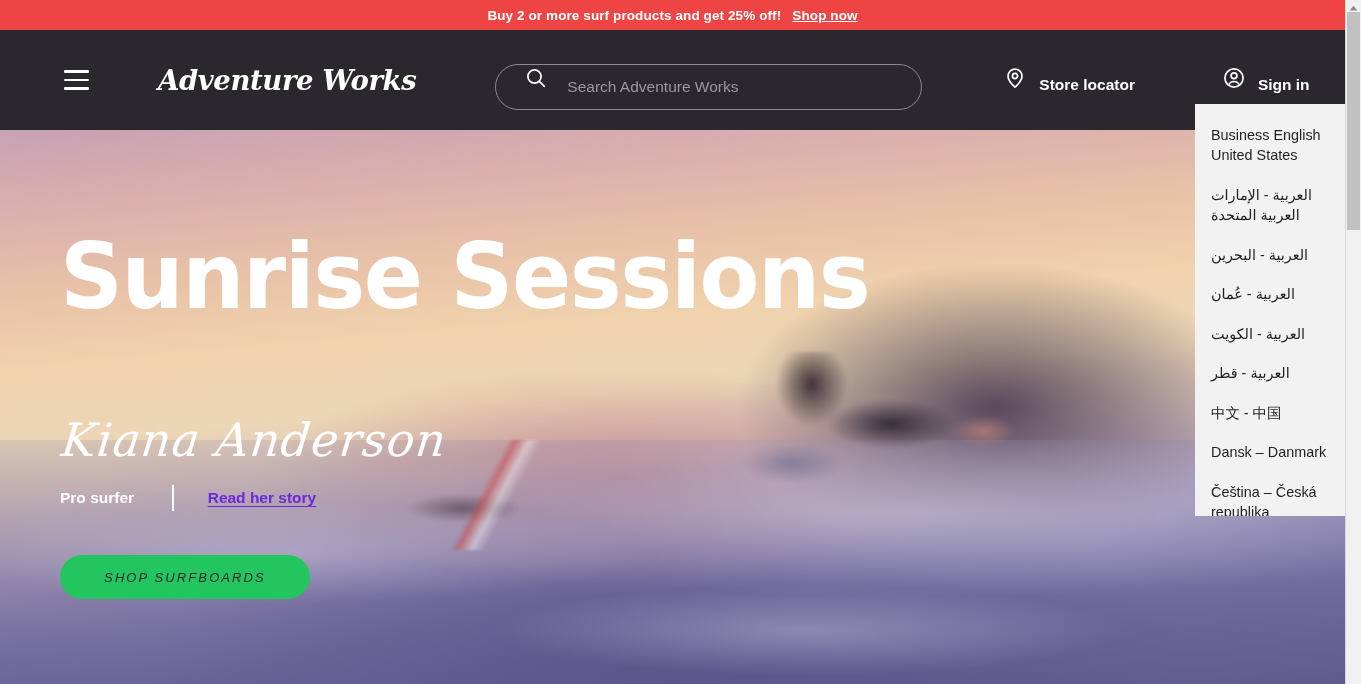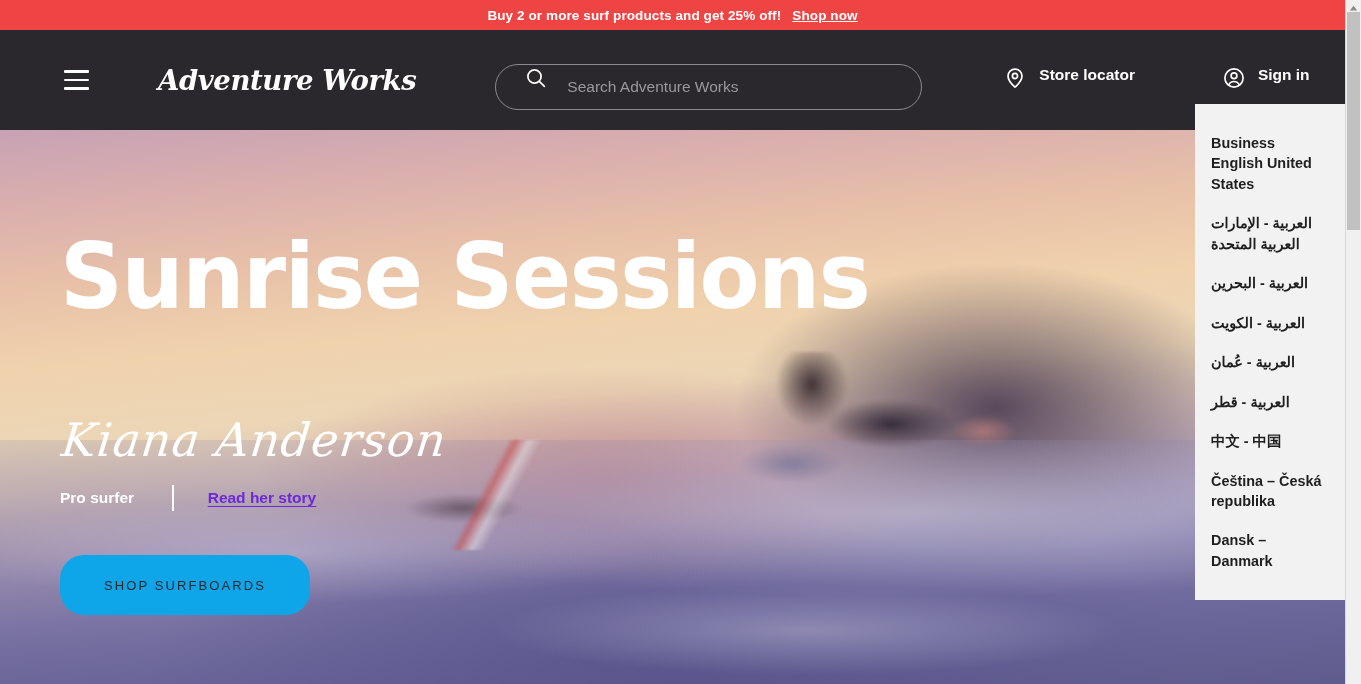--- a/index.html
+++ b/index.html
@@ -115,21 +115,21 @@
     border: none;
     outline: none;
     color: #e9e9ea;
     font-size: 15.5px;
     font-family: "Liberation Sans", sans-serif;
   }
   #search-input::placeholder { color: #9b989d; }
 
   .nav-item {
     display: flex;
-    align-items: flex-start;
+    align-items: flex-end;
     gap: 12px;
     color: #ffffff;
     font-size: 15.5px;
     font-weight: 700;
     white-space: nowrap;
     cursor: pointer;
     flex: none;
   }
   #nav-store-locator { margin-left: 41px; }
   #nav-sign-in { margin-left: 47px; }
@@ -288,46 +288,46 @@
     color: #6d28d9;
     text-decoration: underline;
     text-underline-offset: 3px;
     cursor: pointer;
     font-weight: 700;
   }
   #hero-cta {
     position: absolute;
     left: 0; top: 425px;
     width: 250px;
-    height: 60px;
-    background: #0ea5e9;
+    height: 44px;
+    background: #22c55e;
     border: none;
     border-radius: 24px;
     color: #2B282D;
     font-family: "Liberation Sans", sans-serif;
     font-size: 13px;
     font-weight: 400;
     letter-spacing: 2.1px;
     cursor: pointer;
     display: flex;
     align-items: center;
     justify-content: center;
+    font-style: italic;
   }
 
   
   #site-dropdown {
     position: absolute;
     left: 1195px; top: 104px;
     width: 150px;
-    height: 496px;
+    height: 412px;
     background: #f2f2f2;
     overflow: hidden;
     z-index: 30;
-    padding: 20px 0 0 0;
-    font-weight: bold;
+    padding: 12px 0 0 0;
   }
   .site-option {
     padding: 9px 16px 10px 16px;
     font-size: 14.4px;
     line-height: 1.42;
     color: #1f1f1f;
     cursor: pointer;
     font-family: "Liberation Sans", sans-serif;
   }
   .site-option.rtl { direction: rtl; text-align: left; }
@@ -446,26 +446,26 @@
           <a id="hero-story-link" href="#">Read her story</a>
         </div>
         <button id="hero-cta">SHOP SURFBOARDS</button>
       </div>
     </section>
 
     <div id="site-dropdown">
         <div class="site-option">Business English United States</div>
         <div class="site-option rtl">العربية - الإمارات العربية المتحدة</div>
         <div class="site-option rtl">العربية - البحرين</div>
+        <div class="site-option rtl">العربية - عُمان</div>
         <div class="site-option rtl">العربية - الكويت</div>
-        <div class="site-option rtl">العربية - عُمان</div>
         <div class="site-option rtl">العربية - قطر</div>
         <div class="site-option">中文 - 中国</div>
+        <div class="site-option">Dansk – Danmark</div>
         <div class="site-option">Čeština – Česká republika</div>
-        <div class="site-option">Dansk – Danmark</div>
       </div>
 
   </div>
 
   <div id="browser-scrollbar">
     <div id="scroll-up-arrow">
       <svg width="9" height="6" viewBox="0 0 9 6">
           <path d="M4.5 0.8L8.2 5.4H0.8z" fill="#8a8a8a"></path>
         </svg>
     </div>

